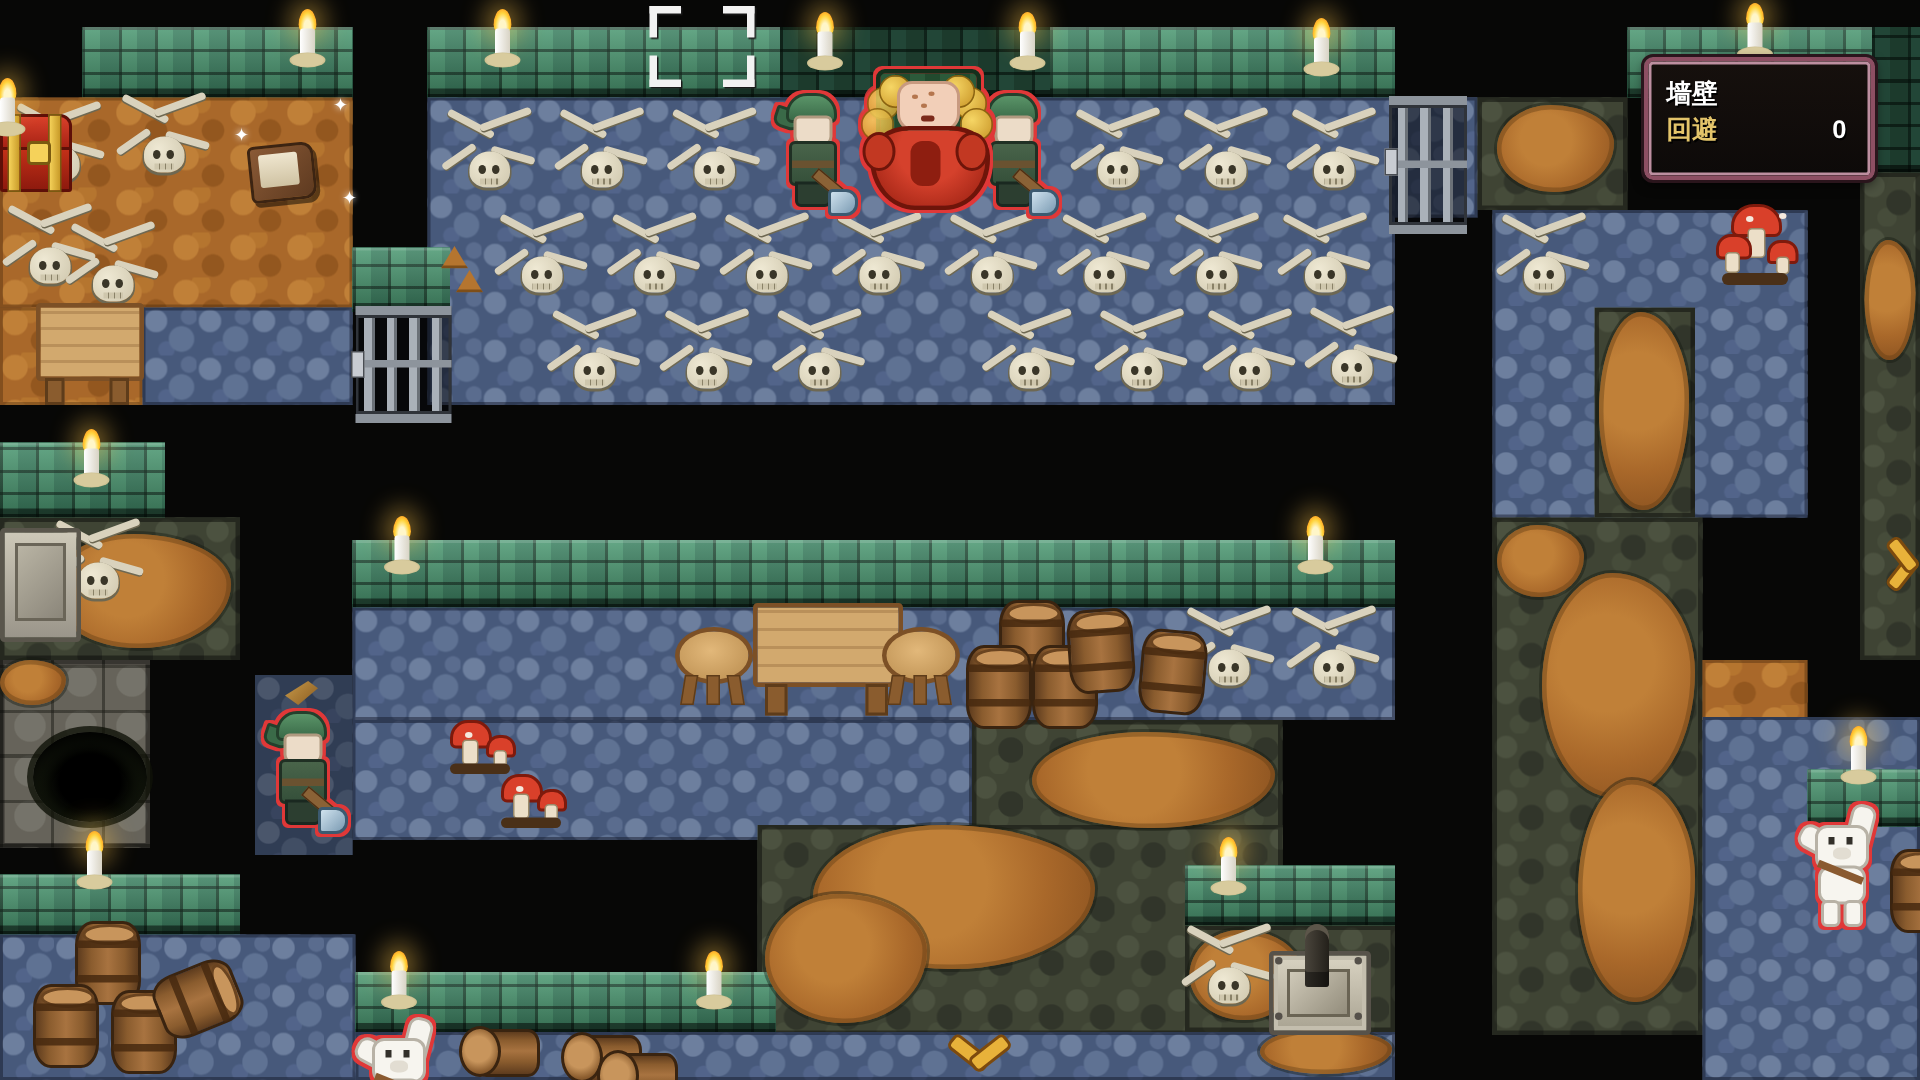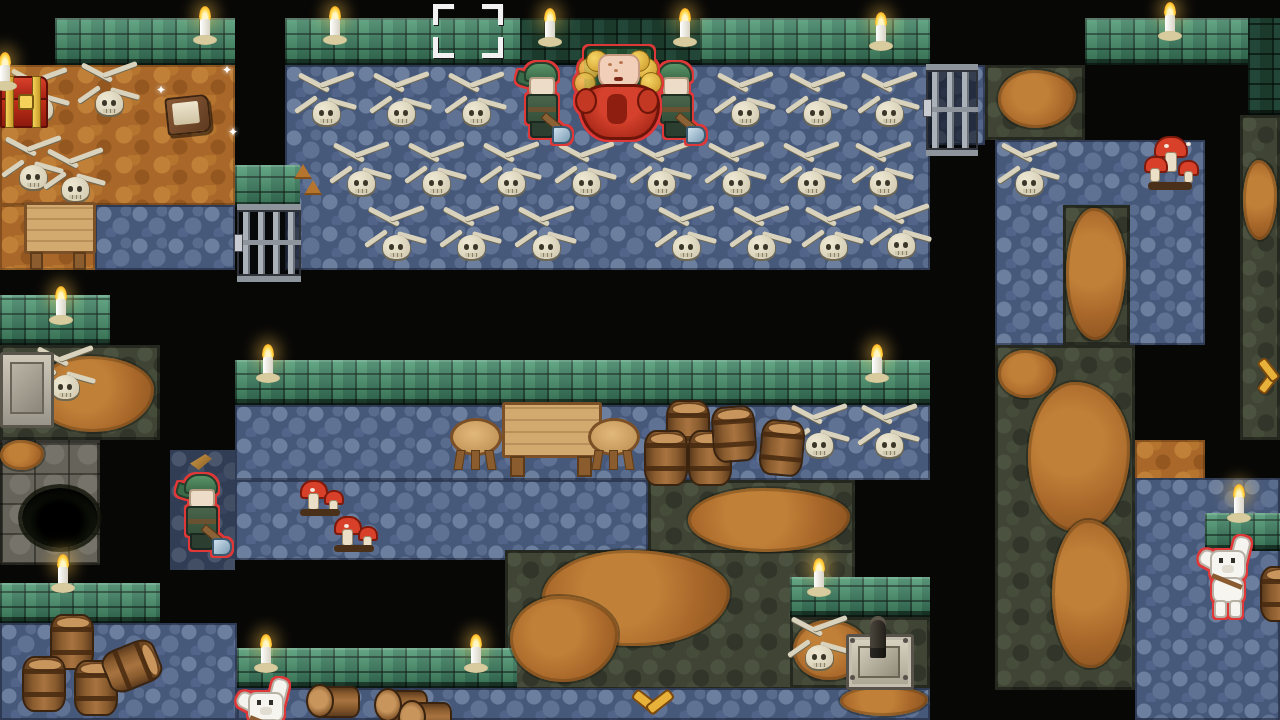--- a/index.html
+++ b/index.html
@@ -200,20 +200,29 @@
     padding:10px 12px;box-sizing:border-box;color:#fff;}
   .tt-row{display:flex;align-items:center;font-size:17px;font-weight:bold;line-height:24px;
     text-shadow:1px 1px 0 #000;}
   .tt-gold{color:#e3c46a;}
   .tt-val{margin-left:auto;padding-right:4px;color:#fff;font-size:17px;}
 </style>
 </head>
 <body>
 
 <div id="stage">
+  <div class="tooltip">
+    <div class="tt-row">
+      <span>墙壁</span>
+    </div>
+    <div class="tt-row">
+      <span class="tt-gold">回避</span>
+      <span class="tt-val">0</span>
+    </div>
+  </div>
 <div class="region wallA" style="left: 55px; top: 18px; width: 180px; height: 47px; z-index: 1;"></div>
     <div class="region wallA" style="left: 285px; top: 18px; width: 235px; height: 47px; z-index: 1;"></div>
     <div class="region wallB" style="left: 520px; top: 18px; width: 180px; height: 47px; z-index: 1;"></div>
     <div class="region wallA" style="left: 700px; top: 18px; width: 230px; height: 47px; z-index: 1;"></div>
     <div class="region wallA" style="left: 1085px; top: 18px; width: 163px; height: 47px; z-index: 1;"></div>
     <div class="region wallB" style="left: 1248px; top: 18px; width: 32px; height: 97px; z-index: 1;"></div>
     <div class="region dirt" style="left: 0px; top: 65px; width: 235px; height: 140px; z-index: 1;"></div>
     <div class="region dirt" style="left: 0px; top: 205px; width: 95px; height: 65px; z-index: 1;"></div>
     <div class="region cobble" style="left: 95px; top: 205px; width: 140px; height: 65px; z-index: 1;"></div>
     <div class="region cobble" style="left: 285px; top: 65px; width: 645px; height: 205px; z-index: 1;"></div>

